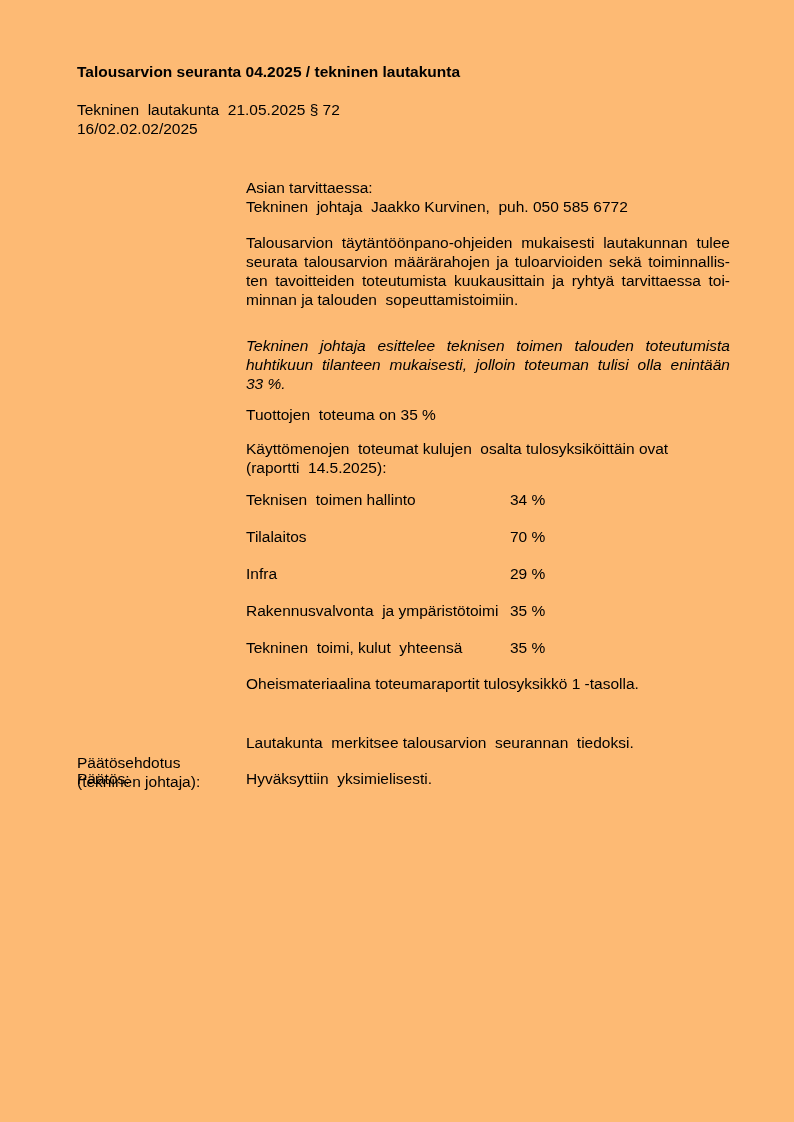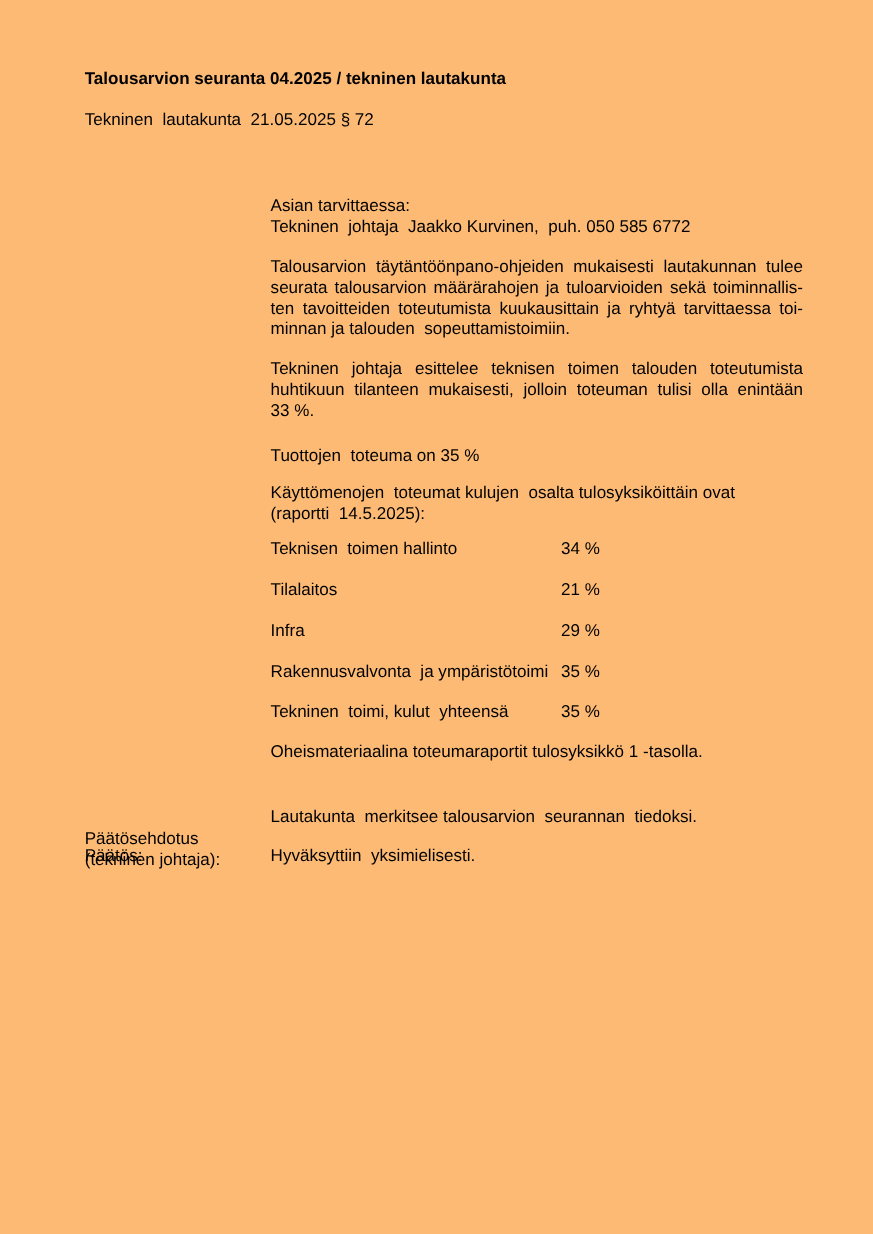--- a/index.html
+++ b/index.html
@@ -31,55 +31,56 @@
 </style>
 </head>
 <body>
 
 <div class="page">
 
   <div class="abs bold pre" style="left:77px; top:62px;">Talousarvion seuranta 04.2025 / tekninen lautakunta</div>
 
   <div class="abs" style="left:77px; top:100px;">
     <div class="pre">Tekninen  lautakunta  21.05.2025 § 72</div>
+    <div class="pre">16/02.02.02/2025</div>
   </div>
 
   <div class="abs col" style="left:246px; top:178px;">
     <div class="pre">Asian tarvittaessa:</div>
     <div class="pre">Tekninen  johtaja  Jaakko Kurvinen,  puh. 050 585 6772</div>
   </div>
 
   <div class="abs col" style="left:246px; top:233px;">
     <div class="jl">Talousarvion täytäntöönpano-ohjeiden mukaisesti lautakunnan tulee</div>
     <div class="jl">seurata talousarvion määrärahojen ja tuloarvioiden sekä toiminnallis-</div>
     <div class="jl">ten tavoitteiden toteutumista kuukausittain ja ryhtyä tarvittaessa toi-</div>
     <div class="pre">minnan ja talouden  sopeuttamistoimiin.</div>
   </div>
 
-  <div class="abs col" style="left:246px; top:326px;">
+  <div class="abs col" style="left:246px; top:336px;font-style:italic;">
     <div class="jl">Tekninen johtaja esittelee teknisen toimen talouden toteutumista</div>
     <div class="jl">huhtikuun tilanteen mukaisesti, jolloin toteuman tulisi olla enintään</div>
     <div class="pre">33 %.</div>
   </div>
 
   <div class="abs pre" style="left:246px; top:395px;margin-top:10px;">Tuottojen  toteuma on 35 %</div>
 
   <div class="abs col" style="left:246px; top:439px;">
     <div class="pre">Käyttömenojen  toteumat kulujen  osalta tulosyksiköittäin ovat</div>
     <div class="pre">(raportti  14.5.2025):</div>
   </div>
 
   <div class="abs" style="left:246px; top:490px;">
     <div class="trow">
       <span class="tlabel">Teknisen  toimen hallinto</span>
       <span class="tvalue">34 %</span>
     </div>
     <div class="trow">
       <span class="tlabel">Tilalaitos</span>
-      <span class="tvalue">21 %</span>
+      <span class="tvalue">70 %</span>
     </div>
     <div class="trow">
       <span class="tlabel">Infra</span>
       <span class="tvalue">29 %</span>
     </div>
     <div class="trow">
       <span class="tlabel">Rakennusvalvonta  ja ympäristötoimi</span>
       <span class="tvalue">35 %</span>
     </div>
     <div class="trow">

